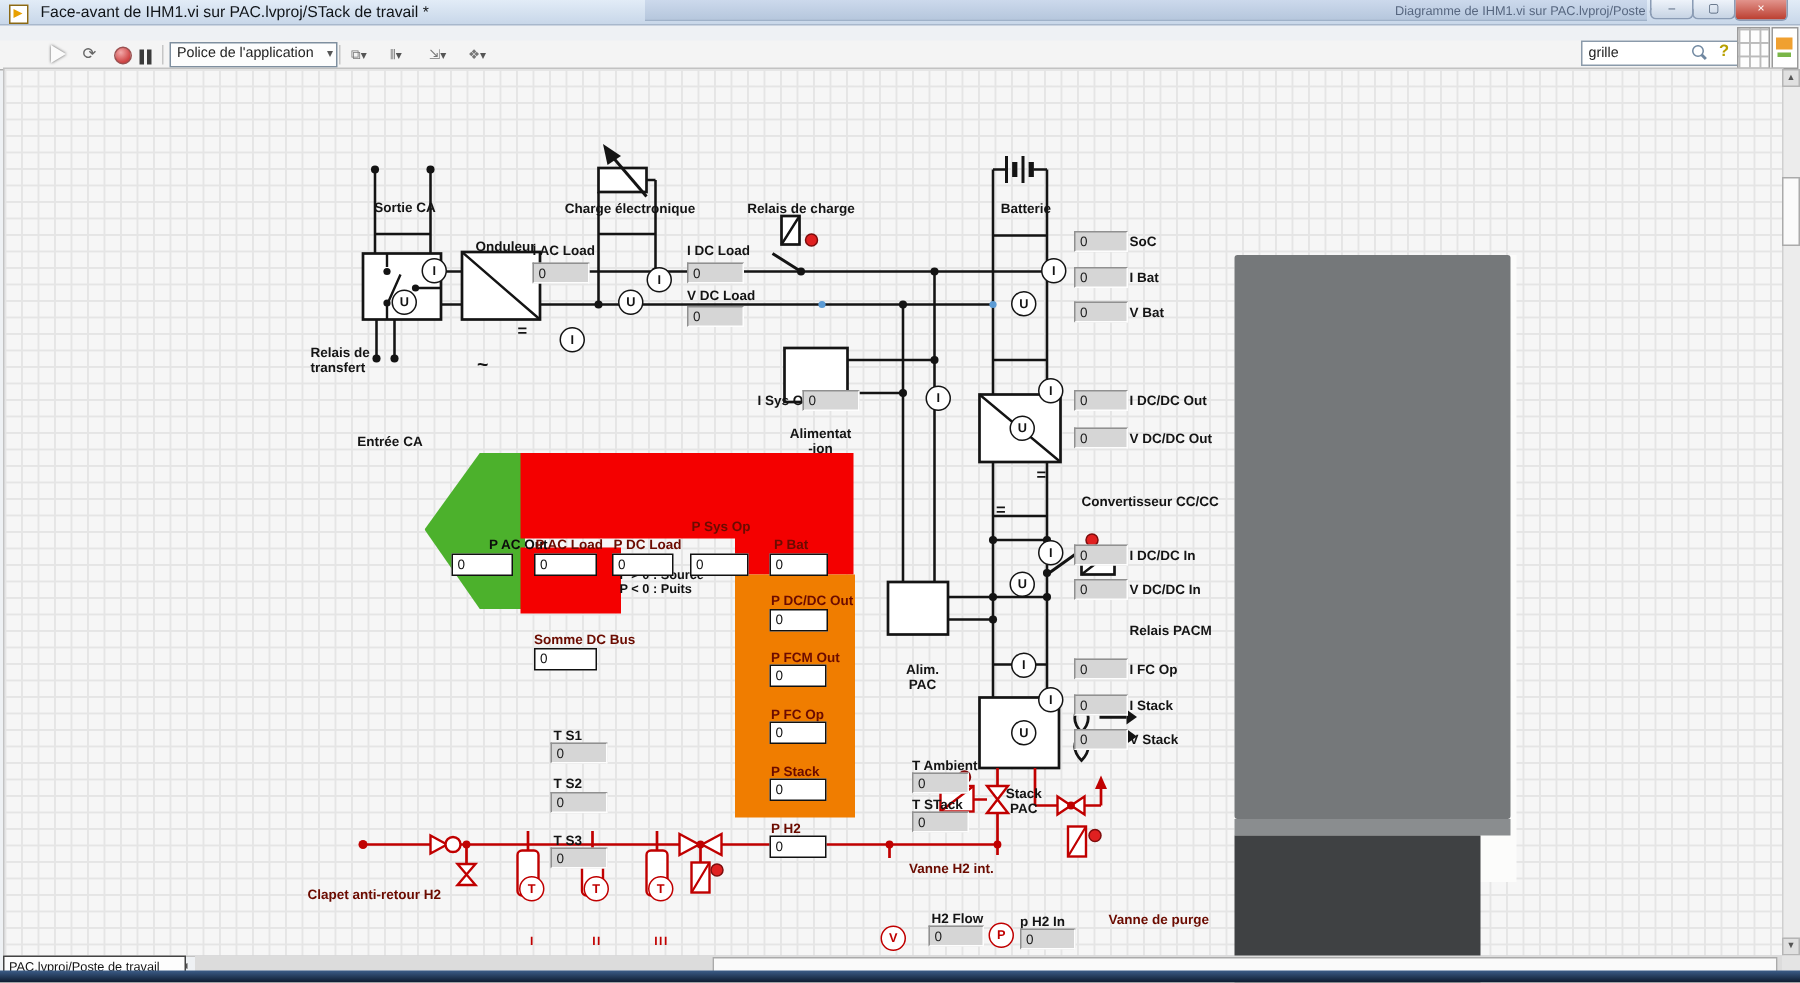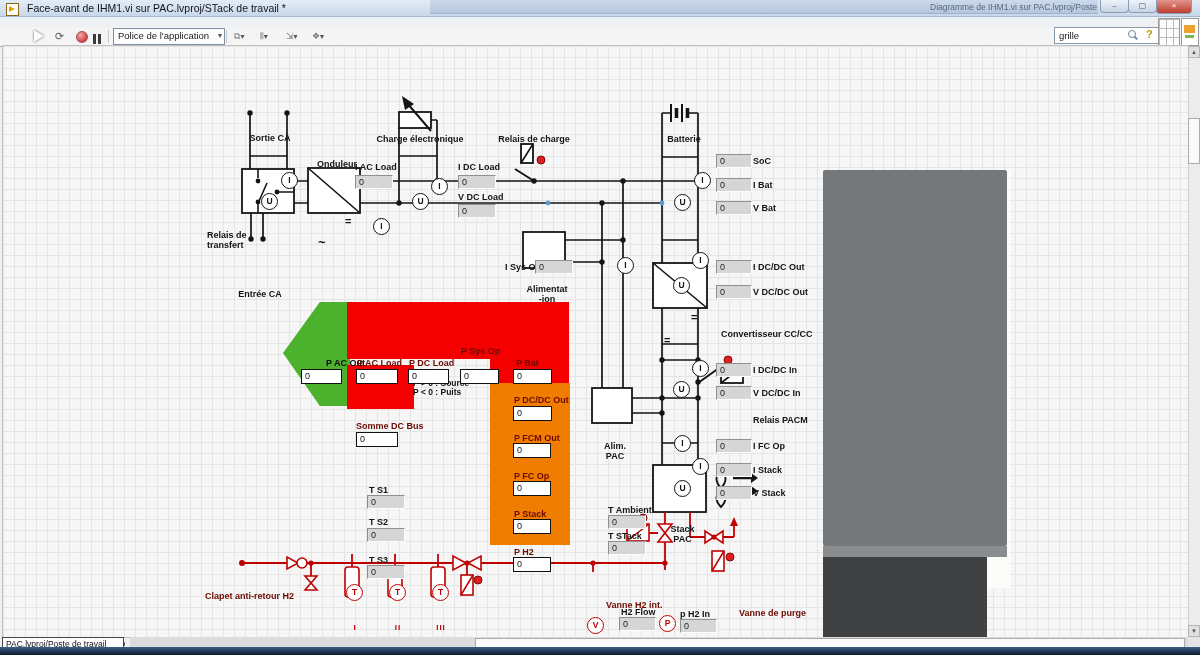--- a/index.html
+++ b/index.html
@@ -253,21 +253,21 @@
     </div>
     <div class="lbl" style="left:342px;top:170px;font-size:11px;">=</div>
     <div class="lbl" style="left:315px;top:192px;font-size:13px;">~</div>
     <div class="lbl" style="left:688px;top:266px;font-size:11px;">=</div>
     <div class="lbl" style="left:661px;top:289px;font-size:11px;">=</div>
 
     <div class="lbl maroon" style="left:202px;top:545px;">Clapet anti-retour H2</div>
     <div class="lbl maroon" style="left:253px;top:592px;">Soupape de</div>
     <div class="lbl maroon" style="left:353px;top:600px;">Réservoir H2</div>
     <div class="lbl maroon" style="left:453px;top:600px;">Vanne H2 externe</div>
-    <div class="lbl maroon" style="left:603px;top:554px;">Vanne H2 int.</div>
+    <div class="lbl maroon" style="left:603px;top:528px;">Vanne H2 int.</div>
     <div class="lbl maroon" style="left:736px;top:562px;">Vanne de purge</div>
     <div class="tanknum" style="left:352px;top:577px;">I</div>
     <div class="tanknum" style="left:395px;top:577px;">II</div>
     <div class="tanknum" style="left:438px;top:577px;">III</div>
 
     <div id="rack">
         <div style="left: 4px; top: 5px; width: 184px; height: 376px; background: rgb(117, 120, 122); border-radius: 2px;"></div>
         <div style="left: 4px; top: 5px; width: 184px; height: 11px; background: rgb(138, 141, 143);"></div>
         <div style="left: 14px; top: 22px; width: 164px; height: 340px; background: rgb(63, 65, 67);"></div>
       </div>

